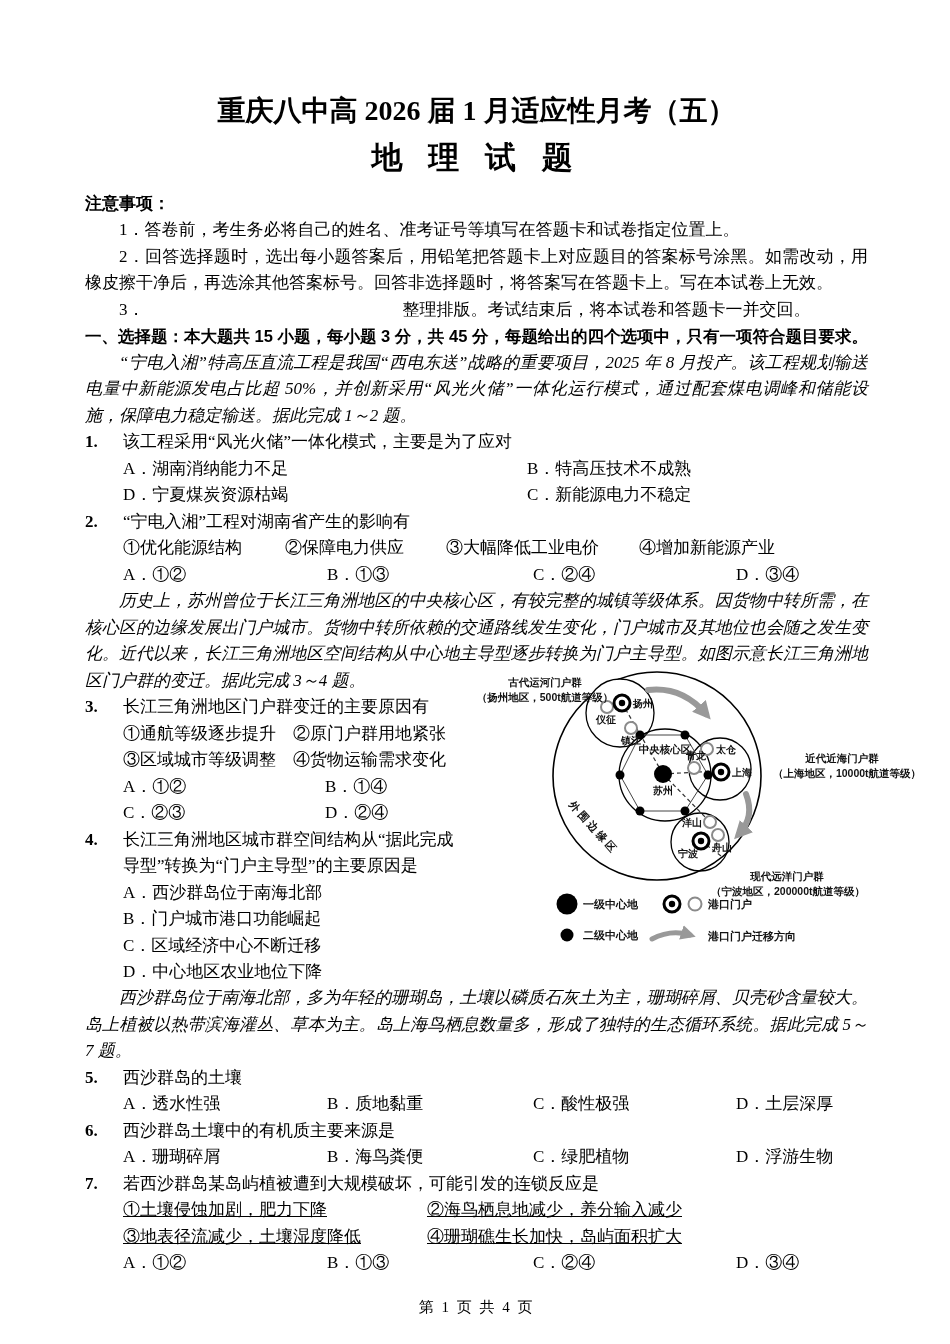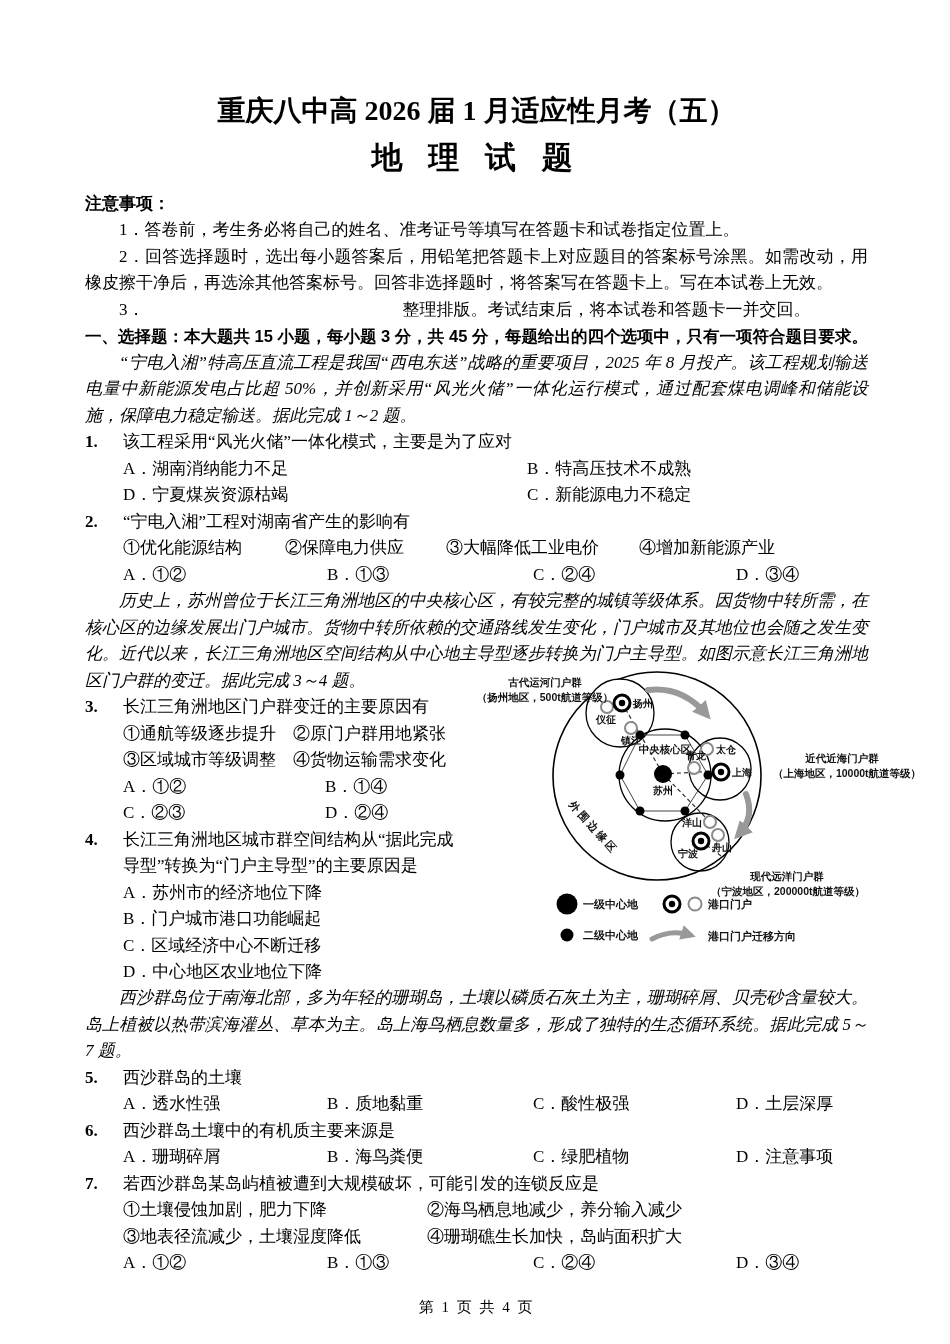--- a/index.html
+++ b/index.html
@@ -19,21 +19,21 @@
                    font-size:16.5px;line-height:26.5px;}
   .passage{margin:0;text-indent:2em;text-align:justify;line-height:26.5px;font-style:italic;}
   .qline{display:flex;line-height:26.5px;white-space:nowrap;}
   .qnum{flex:none;width:38px;font-weight:bold;}
   .qcont{padding-left:38px;line-height:26.5px;white-space:nowrap;}
   .opts{display:grid;margin-left:38px;line-height:26.5px;white-space:nowrap;}
   .opts-2{grid-template-columns:404px auto;}
   .opts-2n{grid-template-columns:202px auto;}
   .opts-4{grid-template-columns:204px 206px 203px auto;}
   .items-4{grid-template-columns:162px 161px 193px auto;}
-  .items-2{grid-template-columns:304px auto;}
+  .items-2{grid-template-columns:304px auto;text-decoration:underline;}
   .q34-wrap{position:relative;height:291px;}
   .q34-col{width:375px;}
   .figure{position:absolute;left:365px;top:-34px;width:500px;height:300px;}
   .figure svg{display:block;}
   .flabel{font-family:"Liberation Sans",sans-serif;font-weight:bold;font-size:10.5px;fill:#111;}
   .fcity{font-family:"Liberation Sans",sans-serif;font-weight:bold;font-size:10px;fill:#111;}
   .fleg{font-family:"Liberation Sans",sans-serif;font-weight:bold;font-size:11px;fill:#111;}
   .footer{width:783px;margin-left:85px;margin-top:20px;text-align:center;
           font-size:15px;line-height:20px;letter-spacing:2px;}
 </style>
@@ -102,21 +102,21 @@
         </div>
         <div class="opts opts-2n">
           <span>C．②③</span>
           <span>D．②④</span>
         </div>
         <div class="qline">
           <span class="qnum">4.</span>
           <span>长江三角洲地区城市群空间结构从“据此完成</span>
         </div>
         <div class="qcont">导型”转换为“门户主导型”的主要原因是</div>
-        <div class="qcont">A．苏州市的经济地位下降</div>
+        <div class="qcont">A．西沙群岛位于南海北部</div>
         <div class="qcont">B．门户城市港口功能崛起</div>
         <div class="qcont">C．区域经济中心不断迁移</div>
         <div class="qcont">D．中心地区农业地位下降</div>
       </div>
 
       <div class="figure">
         <svg width="500" height="300" viewBox="0 0 500 300" xmlns="http://www.w3.org/2000/svg">
           <defs>
             <marker id="arrw" viewBox="0 0 10 10" refX="6" refY="5" markerWidth="3" markerHeight="3" orient="auto-start-reverse">
               <path d="M0,0 L10,5 L0,10 z" fill="#999999"></path>
@@ -221,21 +221,21 @@
     </div>
 
     <div class="qline">
       <span class="qnum">6.</span>
       <span>西沙群岛土壤中的有机质主要来源是</span>
     </div>
     <div class="opts opts-4">
       <span>A．珊瑚碎屑</span>
       <span>B．海鸟粪便</span>
       <span>C．绿肥植物</span>
-      <span>D．注意事项</span>
+      <span>D．浮游生物</span>
     </div>
 
     <div class="qline">
       <span class="qnum">7.</span>
       <span>若西沙群岛某岛屿植被遭到大规模破坏，可能引发的连锁反应是</span>
     </div>
     <div class="opts items-2">
       <span>①土壤侵蚀加剧，肥力下降</span>
       <span>②海鸟栖息地减少，养分输入减少</span>
     </div>

